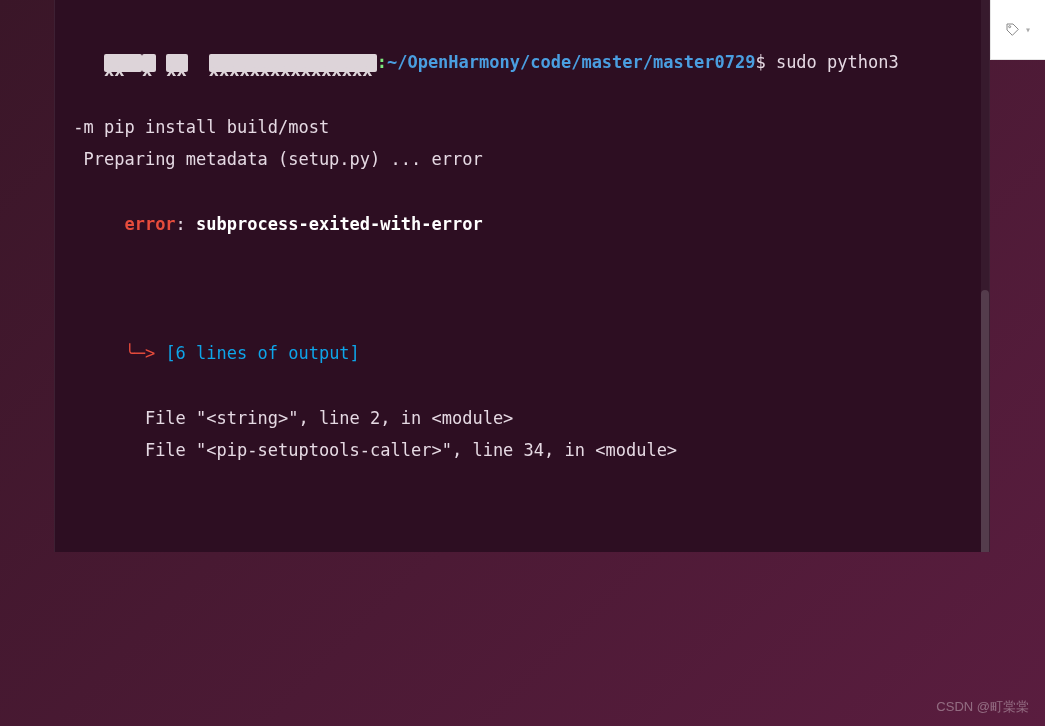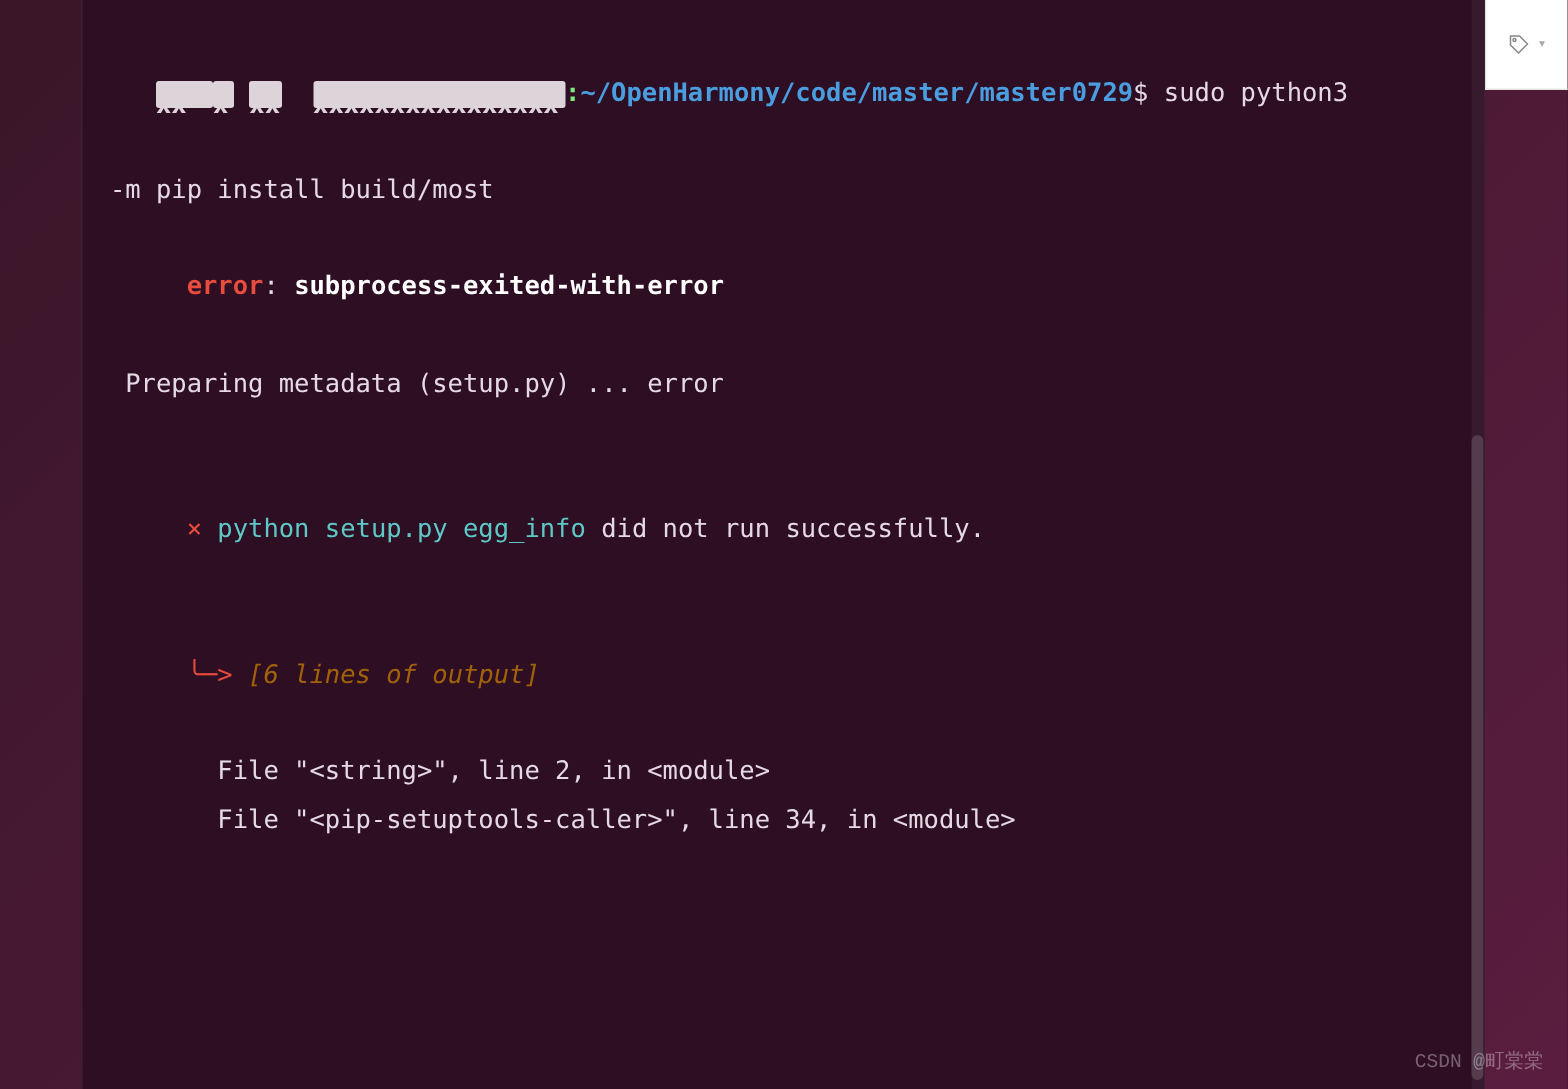--- a/index.html
+++ b/index.html
@@ -22,21 +22,21 @@
       left: 0;
       width: 100%;
       height: 100%;
       background: linear-gradient(135deg, #3a1628 0%, #5a1d3f 100%);
     }
     .terminal {
       position: absolute;
       top: 0;
       left: 54px;
       width: 936px;
-      height: 726px;
+      height: 552px;
       background: #2d0e22;
       color: #e5d9e3;
       padding: 14px 8px;
       line-height: 1.9;
       overflow: hidden;
       border-left: 1px solid rgba(255,255,255,0.08);
       border-right: 1px solid rgba(255,255,255,0.08);
     }
     .line {
       white-space: pre-wrap;
@@ -58,22 +58,21 @@
       font-weight: bold;
     }
     .cyan {
       color: #5ec8c8;
     }
     .bold-white {
       color: #fff;
       font-weight: bold;
     }
     .orange {
-      color: #a16207;
-      font-style: italic;
+      color: #0ea5e9;
     }
     .red-x {
       color: #e74c3c;
     }
     .tree-line {
       color: #e74c3c;
     }
     .tree-arrow {
       color: #e74c3c;
     }
@@ -126,41 +125,38 @@
     .dropdown-caret {
       font-size: 10px;
       color: #aaa;
     }
     .watermark {
       position: absolute;
       bottom: 10px;
       right: 16px;
       color: rgba(255,255,255,0.35);
       font-size: 13px;
-      font-family: Liberation Mono, monospace;
+      font-family: Liberation Sans, sans-serif;
     }
   </style>
 </head>
 <body>
 
 <div class="desktop-bg"></div>
 
 <div class="terminal">
   <div class="line">
     <span class="prompt-user"><span class="censored" style="width:38px;">xx</span><span class="censored" style="width:14px;">x</span>&nbsp;<span class="censored" style="width:22px;">xx</span>&nbsp;&nbsp;<span class="censored" style="width:168px;">xxxxxxxxxxxxxxxx</span></span><span class="prompt-user">:</span><span class="prompt-path">~/OpenHarmony/code/master/master0729</span><span class="cmd">$</span><span class="cmd"> sudo python3</span>
   </div>
   <div class="line"> -m pip install build/most</div>
+  <div class="line">  Preparing metadata (setup.py) ... error</div>
   <div class="line">
     <span class="error-red">  error</span><span>: </span><span class="bold-white">subprocess-exited-with-error</span>
   </div>
-  <div class="line">  Preparing metadata (setup.py) ... error</div>
   <div class="line">&nbsp;</div>
-  <div class="line">
-    <span class="red-x">  ×</span><span class="cyan"> python setup.py egg_info</span><span> did not run successfully.</span>
-  </div>
   <div class="line">
     <span class="tree-arrow">  ╰─&gt;</span><span class="orange"> [6 lines of output]</span>
   </div>
   <div class="line">        File "&lt;string&gt;", line 2, in &lt;module&gt;</div>
   <div class="line">        File "&lt;pip-setuptools-caller&gt;", line 34, in &lt;module&gt;</div>
   <div class="line">
     
   </div>
 
   <div class="scrollbar-track">

